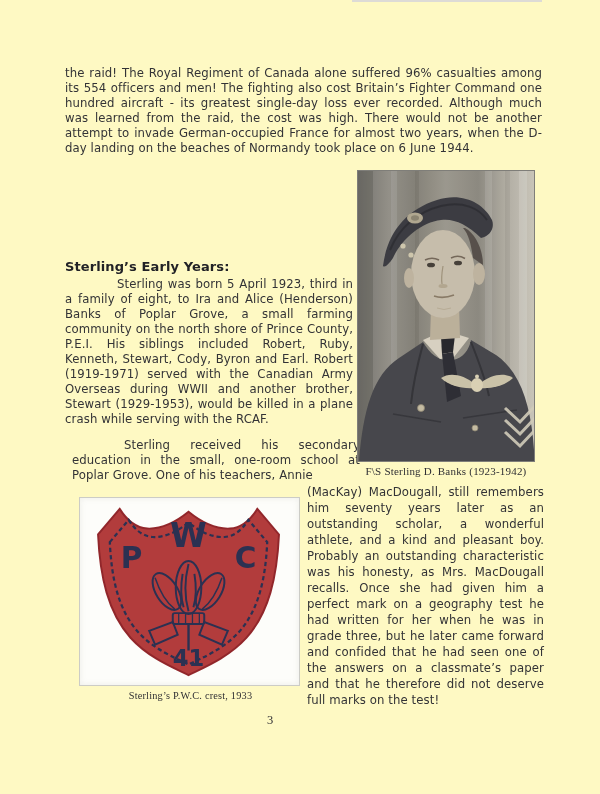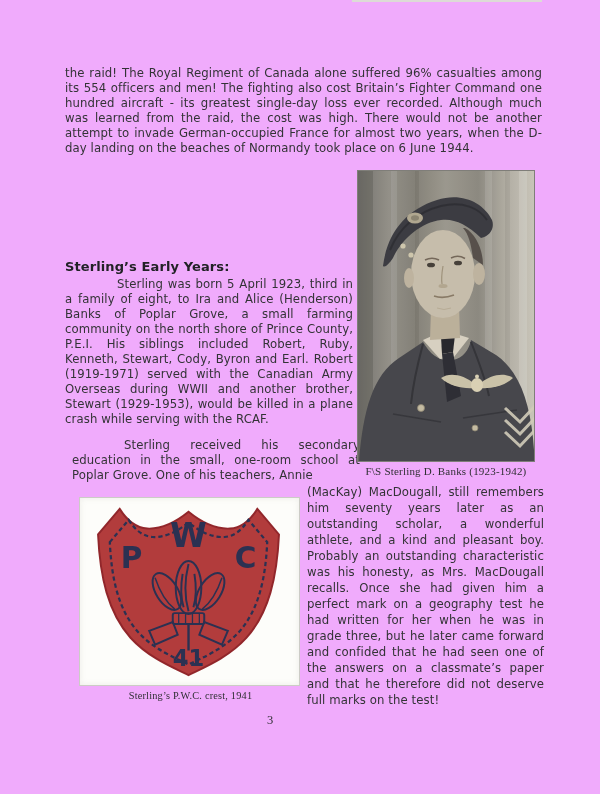--- a/index.html
+++ b/index.html
@@ -1,18 +1,18 @@
 <!DOCTYPE html>
 <html><head>
 <meta charset="utf-8">
 <style>
   html,body{margin:0;padding:0;background:#e8e8e6;}
   .page{
     position:relative;width:600px;height:794px;margin:0 auto;
-    background:#f0abfc;overflow:hidden;
+    background:#fef9c3;overflow:hidden;
     font-family:"DejaVu Sans","Liberation Sans",sans-serif;
     color:#333336;
   }
   .scan-edge-top{position:absolute;top:0;left:352px;width:190px;height:2px;background:#dddbd6;}
   .body-text{
     position:absolute;font-size:11.7px;line-height:15px;
     text-align:justify;letter-spacing:0.1px;color:#333336;
   }
   .indent{text-indent:52px;}
   .para1{top:66px;left:65px;width:477px;}
@@ -165,18 +165,18 @@
           <rect x="88" y="112" width="32" height="11" rx="2"></rect>
           <path d="M94,112 L94,123 M101,112 L101,123 M108,112 L108,123 M115,112 L115,123" stroke-width="1.3"></path>
           <path d="M64,130 L88,121 L93,134 L70,144 Z"></path>
           <path d="M144,130 L120,121 L115,134 L138,144 Z"></path>
           <path d="M104,123 L104,150" stroke-width="2.4"></path>
         </g>
 
         <text x="104" y="166" text-anchor="middle" font-family="DejaVu Sans, sans-serif" font-size="23" font-weight="bold" fill="#2b3152">41</text>
       </svg>
     </div>
-    <figcaption class="crest-caption">Sterling’s P.W.C. crest, 1941</figcaption>
+    <figcaption class="crest-caption">Sterling’s P.W.C. crest, 1933</figcaption>
   </figure>
 
   <div class="page-number">3</div>
 
 </div>
 
 </body></html>

